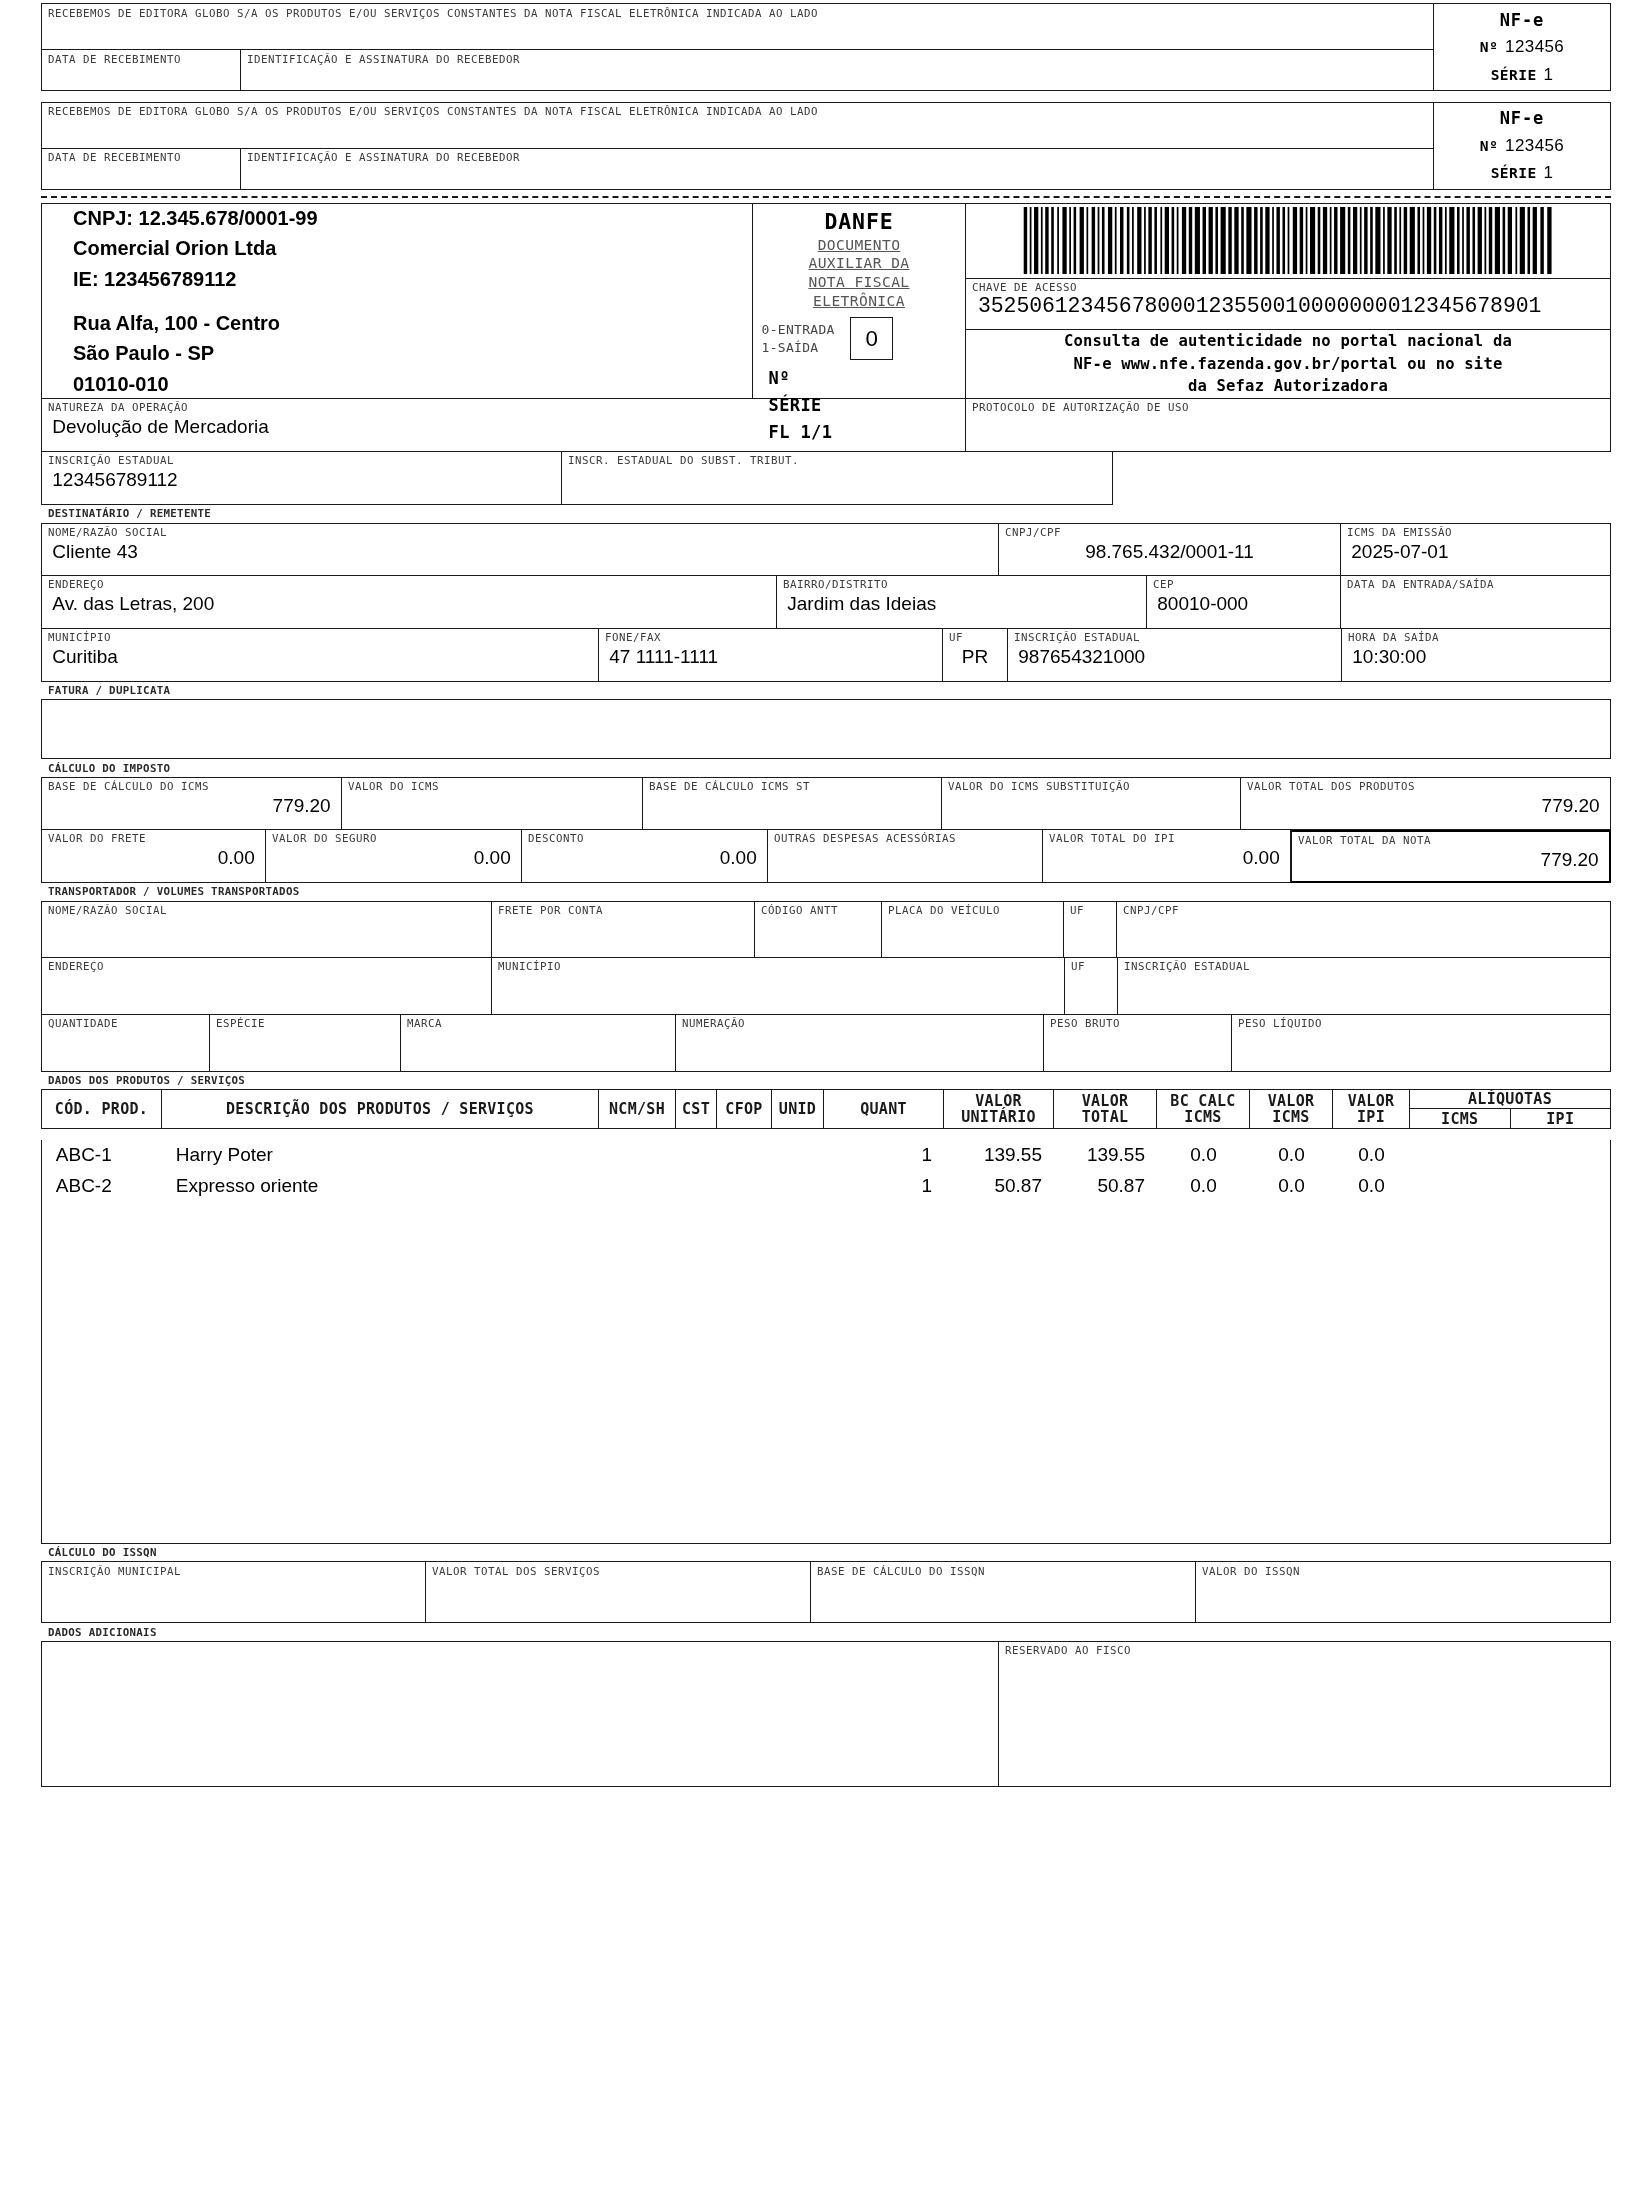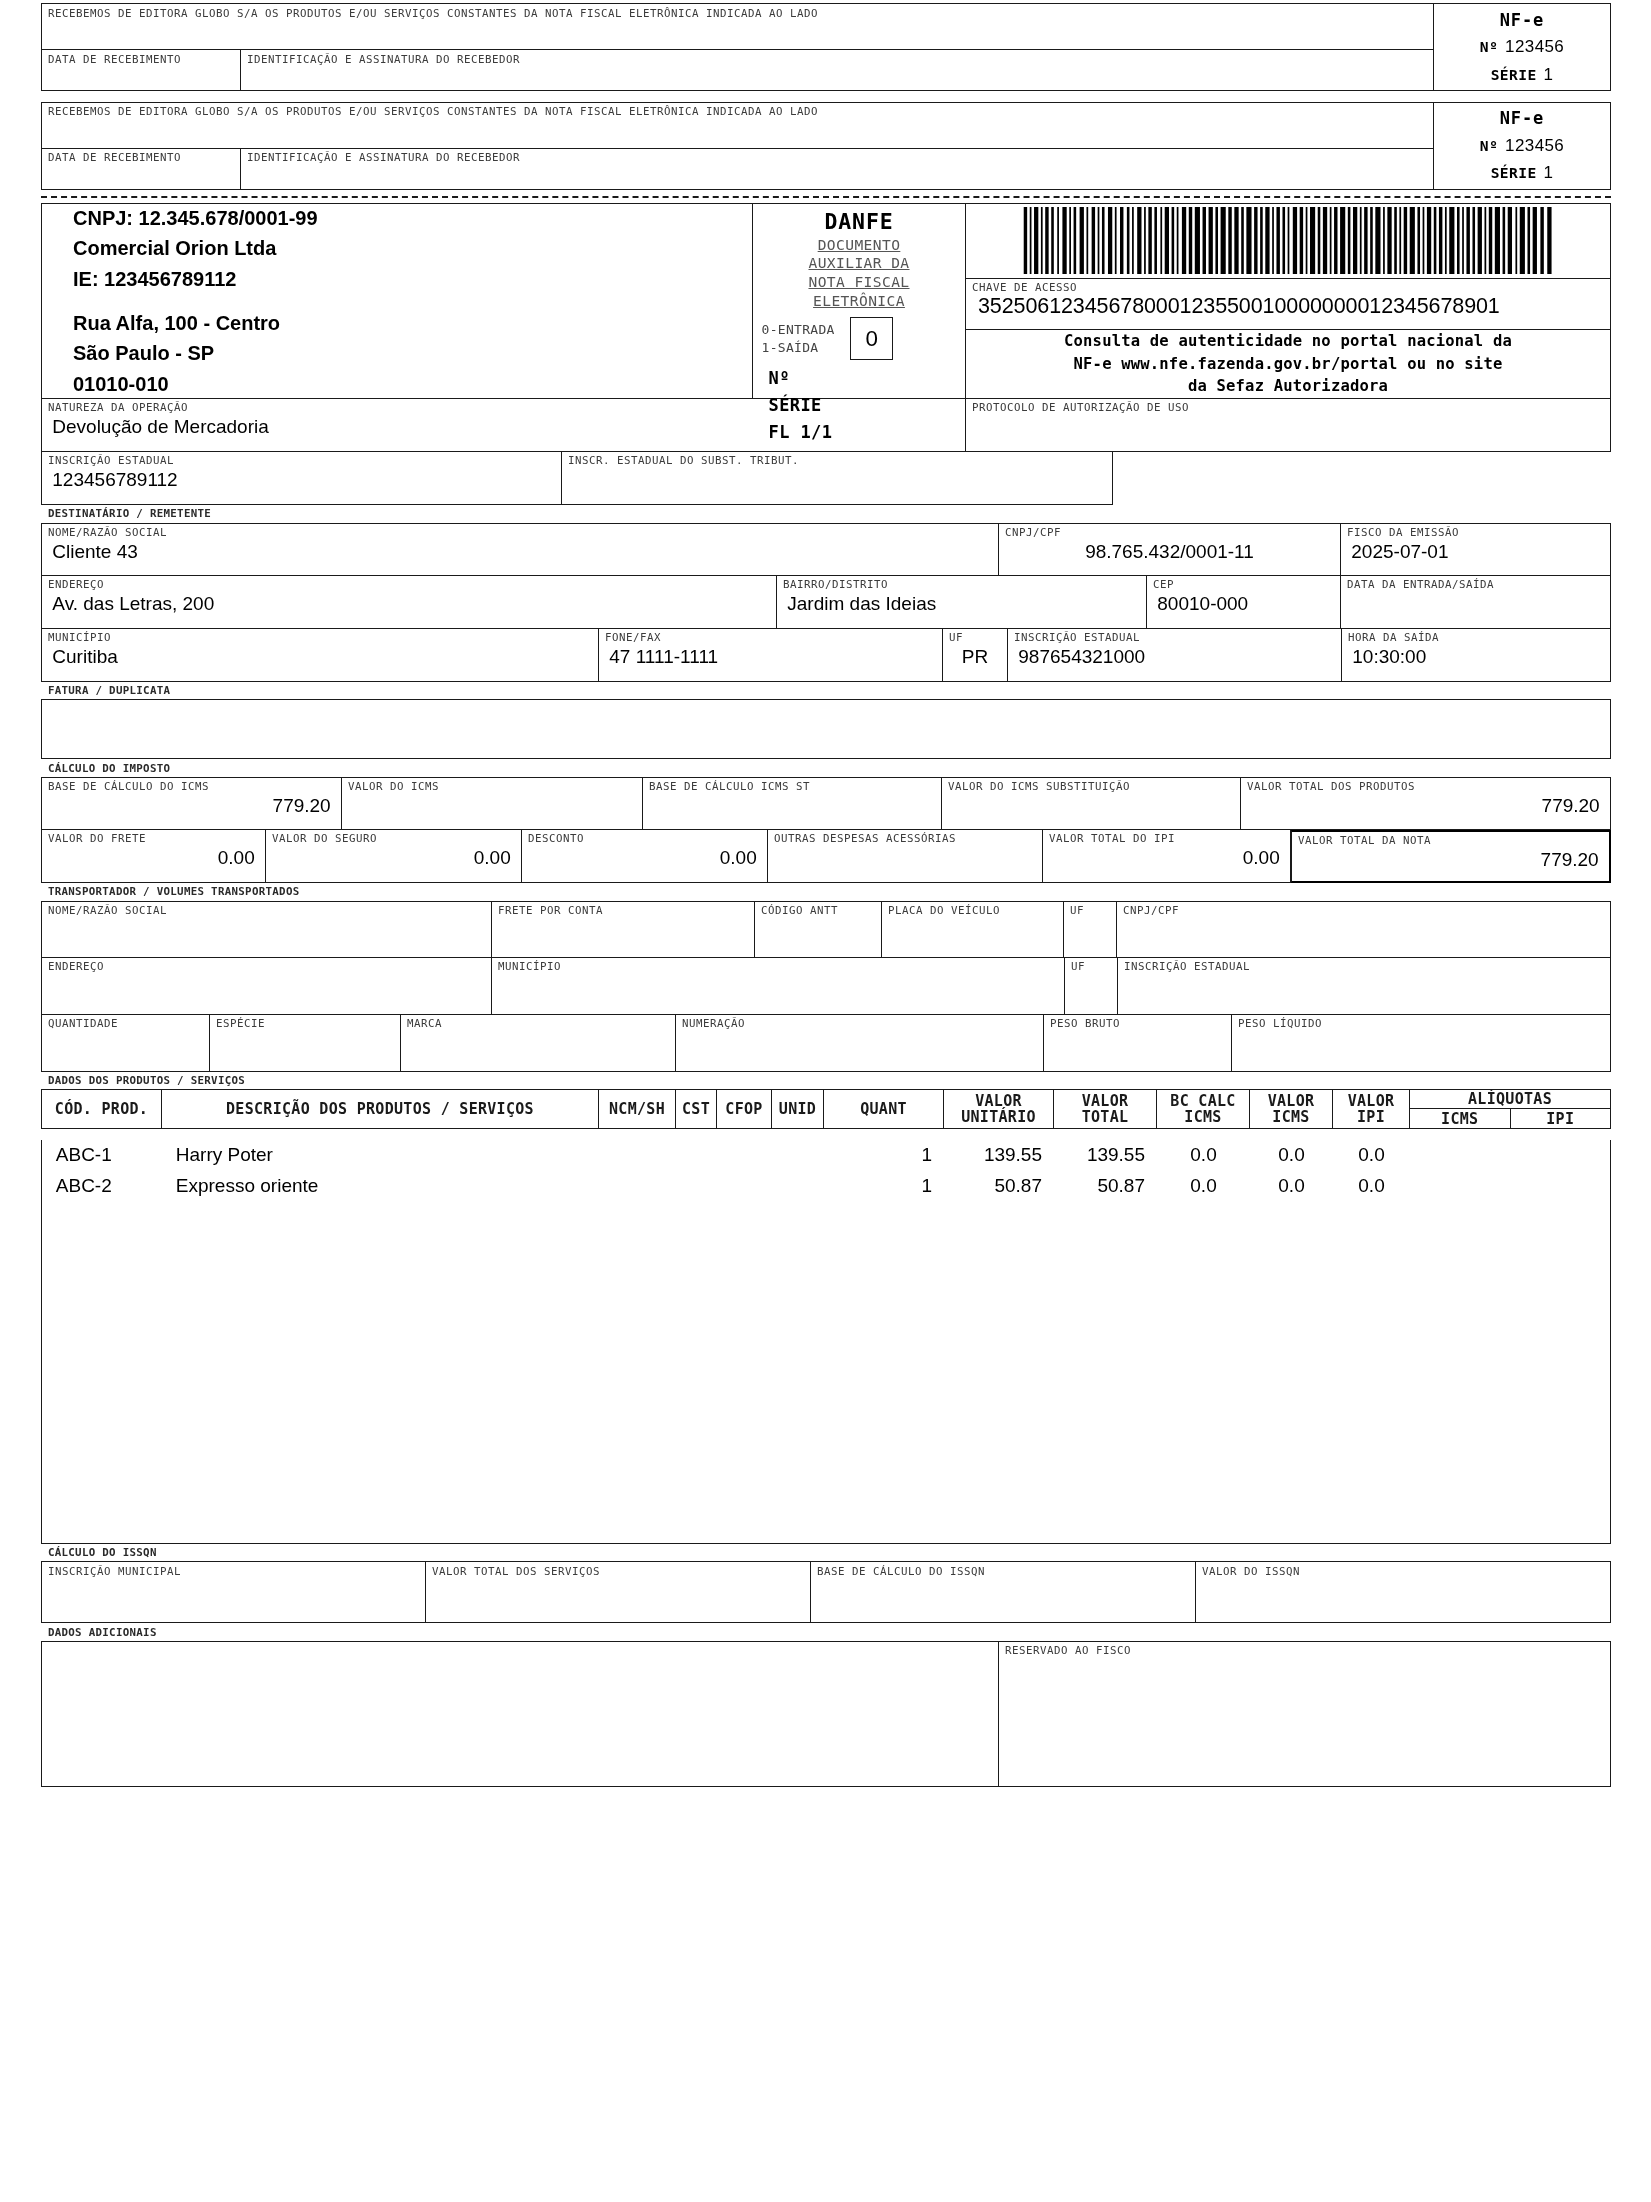--- a/index.html
+++ b/index.html
@@ -65,21 +65,21 @@
           font-family:"Liberation Sans", sans-serif;font-size:22.4px;}
   .danfe-num{font-family:"DejaVu Sans Mono", monospace;font-weight:bold;font-size:17px;letter-spacing:0.4px;margin-top:7.7px;align-self:flex-start;padding-left:15.5px;}
   .danfe-ser{font-family:"DejaVu Sans Mono", monospace;font-weight:bold;font-size:17px;letter-spacing:0.4px;margin-top:6.9px;align-self:flex-start;padding-left:15.5px;}
   .danfe-fl{font-family:"DejaVu Sans Mono", monospace;font-weight:bold;font-size:17px;letter-spacing:0.4px;margin-top:6.9px;align-self:flex-start;padding-left:15.5px;}
 
   .right-col{flex:1;display:flex;flex-direction:column;}
   .bar-box{height:91px;border:1.7px solid #1a1a1a;border-left:0;box-sizing:border-box;
            display:flex;align-items:center;justify-content:center;}
   .barcode{height:67px;width:533px;}
   .chave-box{height:62px;border:1.7px solid #1a1a1a;border-left:0;border-top:0;box-sizing:border-box;overflow:hidden;}
-  .chave-v{font-family:Liberation Sans, sans-serif;font-size:21.5px;padding-left:12px;letter-spacing:-0.1px;white-space:nowrap;}
+  .chave-v{font-family:Liberation Mono, monospace;font-size:21.5px;padding-left:12px;letter-spacing:-0.1px;white-space:nowrap;}
   .consulta-box{flex:1;border:1.7px solid #1a1a1a;border-left:0;border-top:0;box-sizing:border-box;
                 display:flex;align-items:center;justify-content:center;}
   .consulta-t{font-family:"DejaVu Sans Mono", monospace;font-weight:bold;font-size:15.5px;line-height:1.45;text-align:center;letter-spacing:0.2px;padding:0 8.6px;}
 
   .nat-row{display:flex;}
   .nat-box{width:925px;height:53px;border:1.7px solid #1a1a1a;border-top:0;box-sizing:border-box;}
   .prot-box{flex:1;height:53px;border:1.7px solid #1a1a1a;border-top:0;border-left:0;box-sizing:border-box;}
 
   .ie-row{display:flex;}
   .ie-1{width:521px;height:53px;border:1.7px solid #1a1a1a;border-top:0;box-sizing:border-box;}
@@ -376,21 +376,21 @@
     <div class="d-r1">
       <div class="d-nome">
         <div class="lbl">NOME/RAZÃO SOCIAL</div>
         <div class="val">Cliente 43</div>
       </div>
       <div class="d-cnpj">
         <div class="lbl">CNPJ/CPF</div>
         <div class="val c">98.765.432/0001-11</div>
       </div>
       <div class="d-emi">
-        <div class="lbl">FISCO DA EMISSÃO</div>
+        <div class="lbl">ICMS DA EMISSÃO</div>
         <div class="val">2025-07-01</div>
       </div>
     </div>
     <div class="d-r2">
       <div class="d-end">
         <div class="lbl">ENDEREÇO</div>
         <div class="val">Av. das Letras, 200</div>
       </div>
       <div class="d-bai">
         <div class="lbl">BAIRRO/DISTRITO</div>

